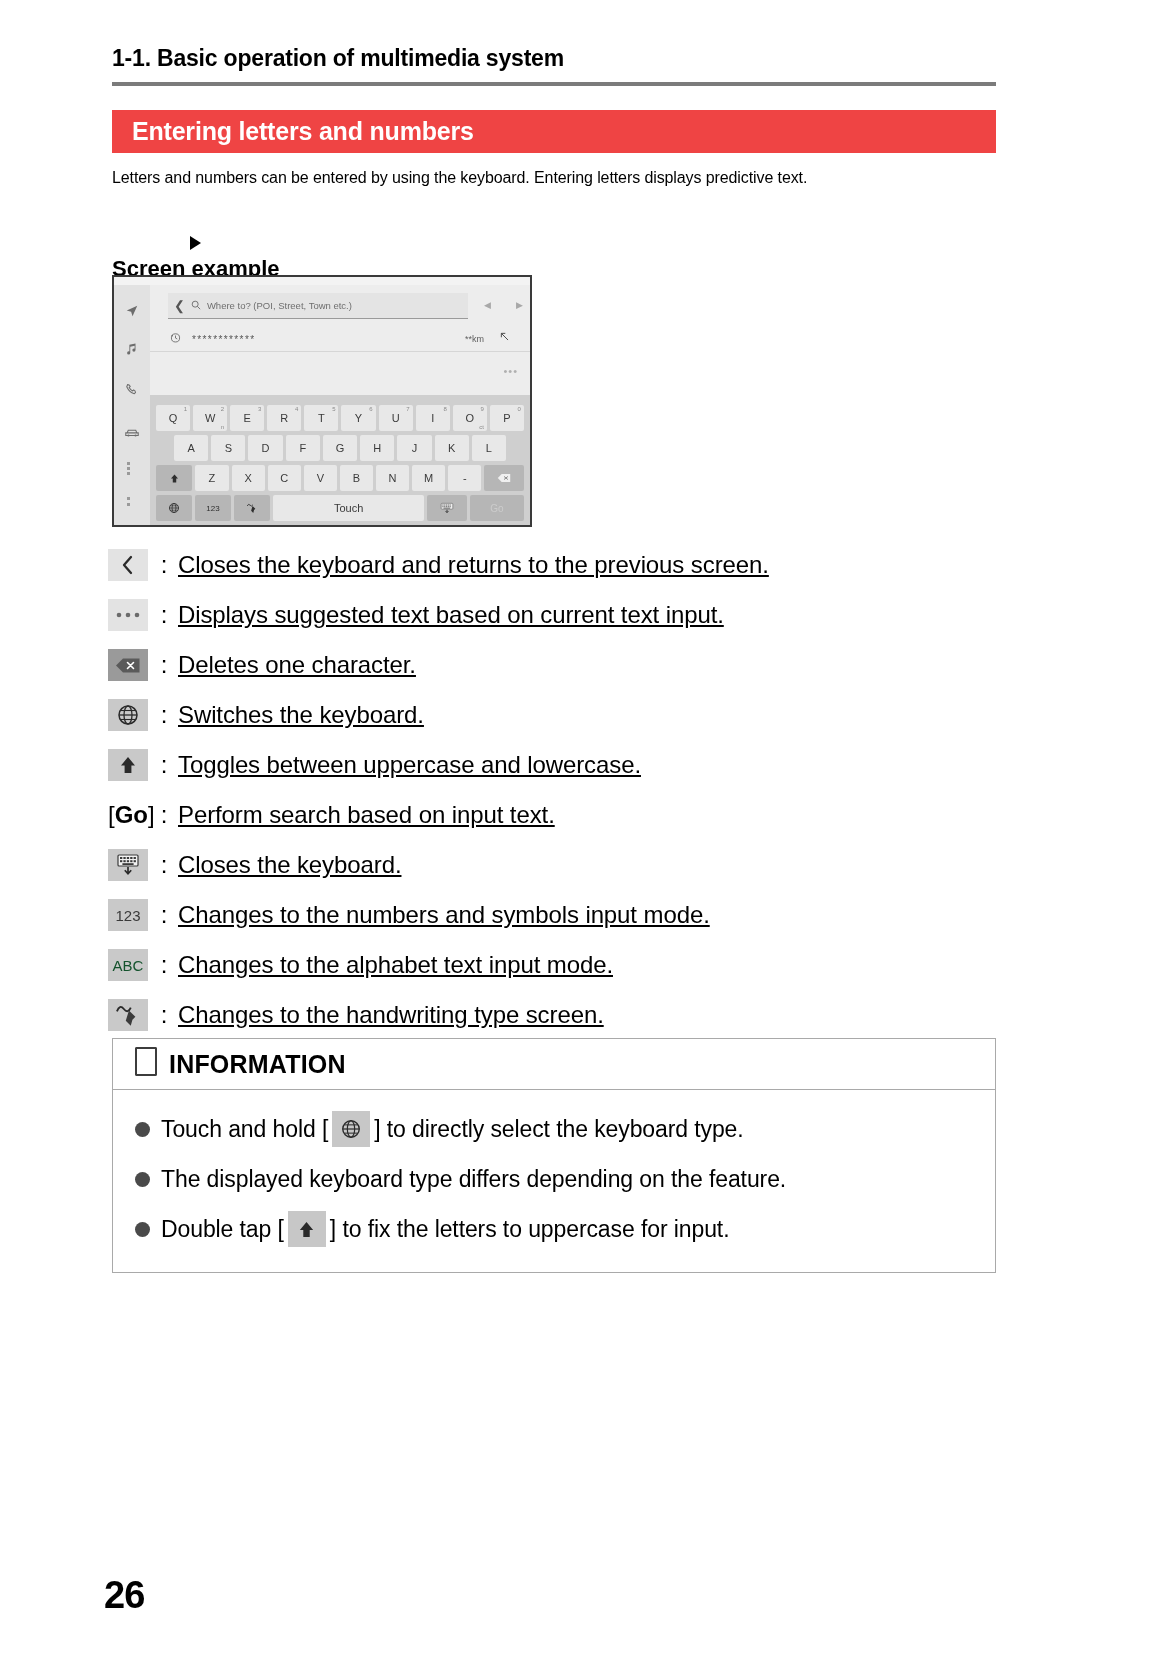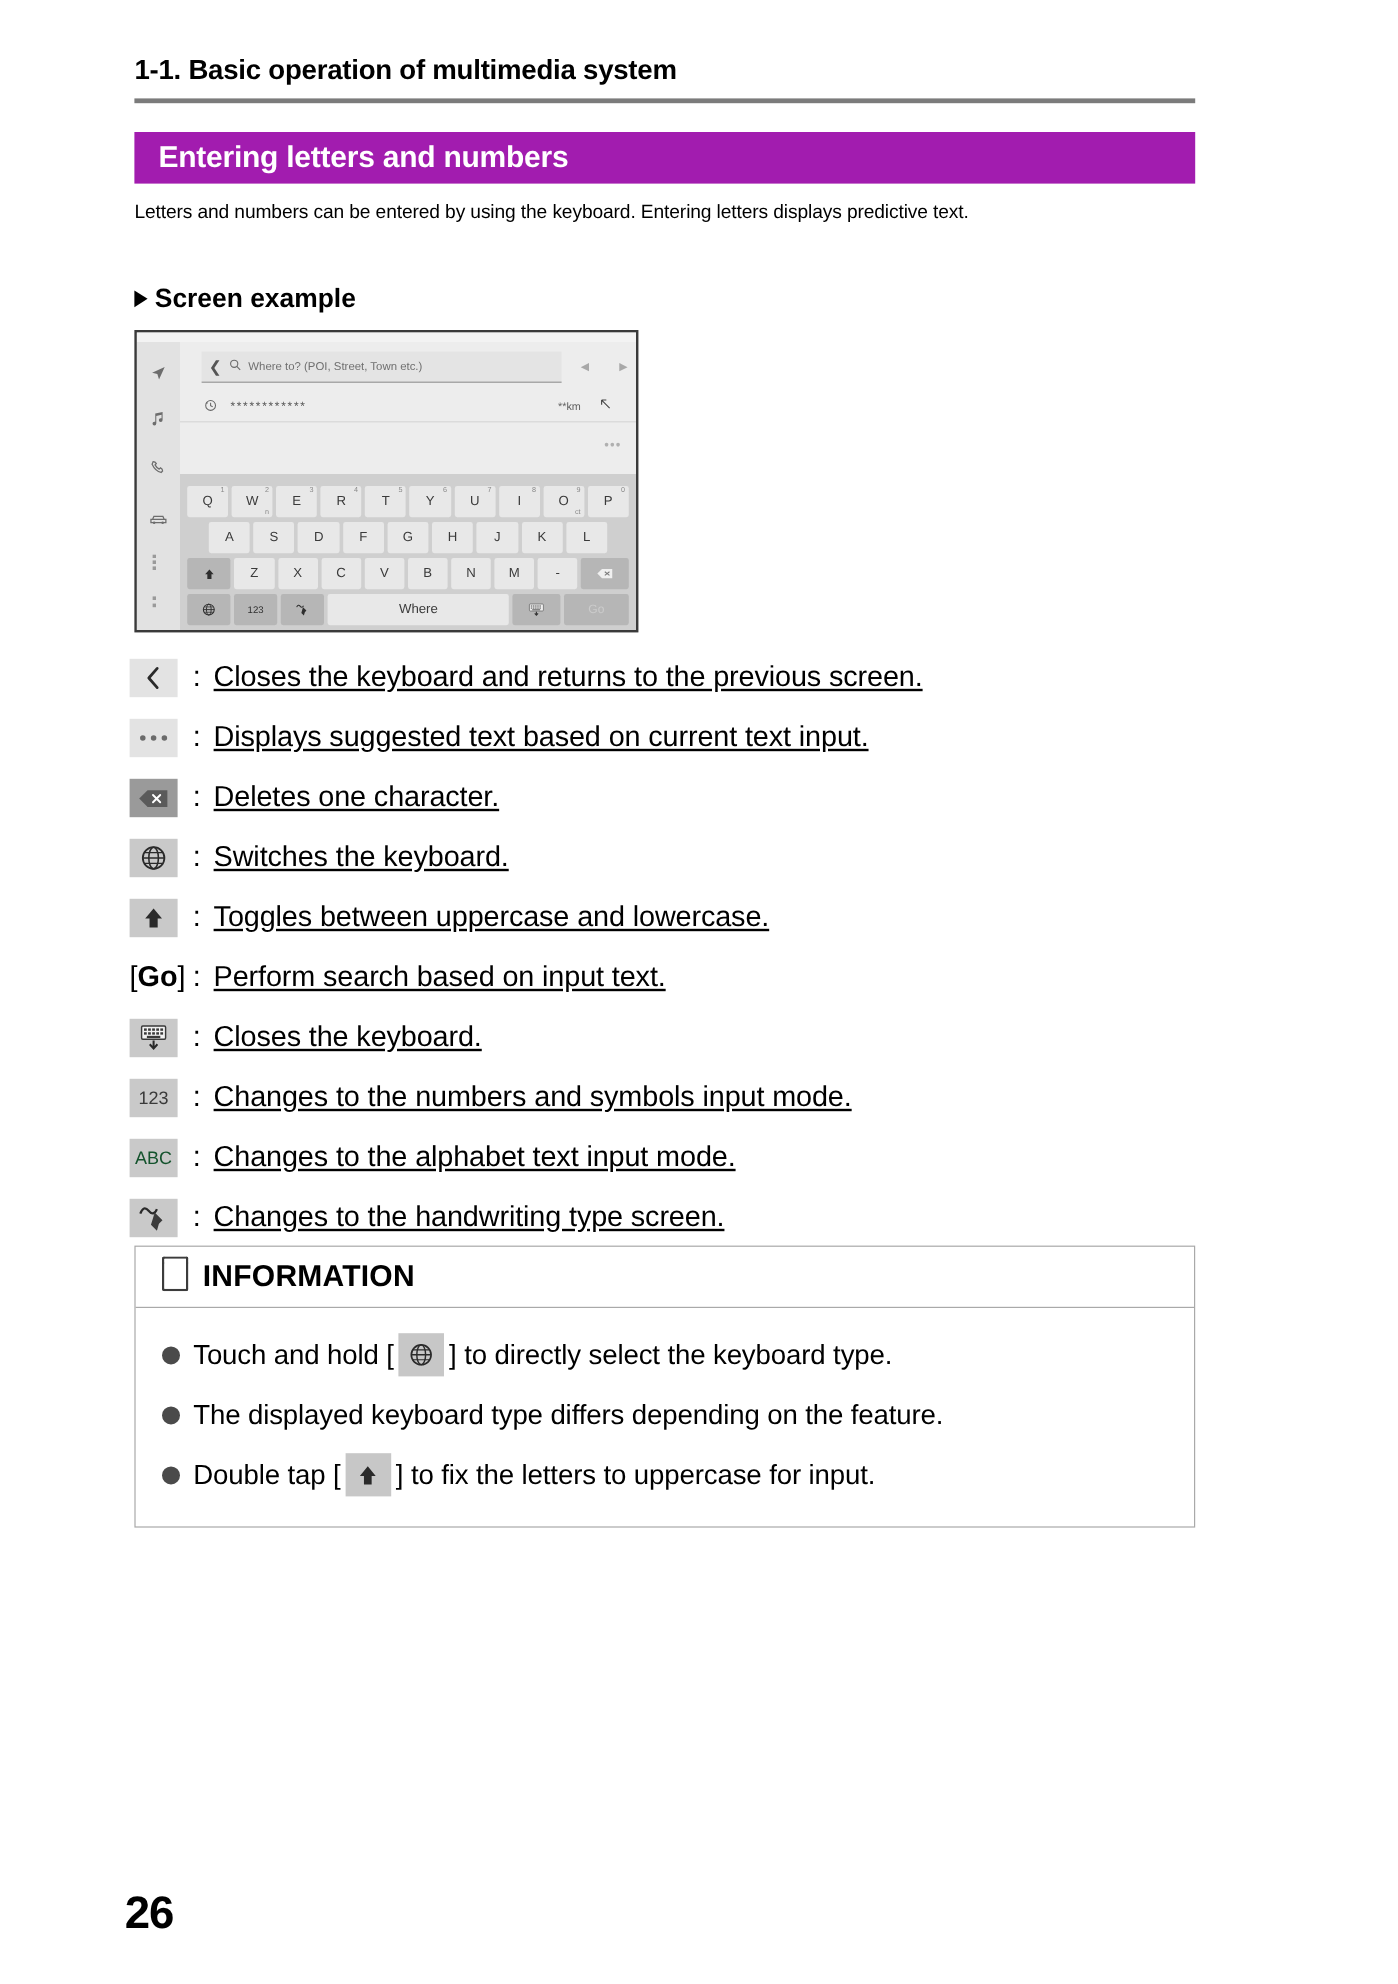--- a/index.html
+++ b/index.html
@@ -41,21 +41,21 @@
     background: #7b7b7b;
   }
 
   
   .section-bar {
     position: absolute;
     left: 112px;
     top: 98px;
     width: 884px;
     height: 43px;
-    background: #a21caf;
+    background: #ef4444;
     display: flex;
     align-items: center;
   }
   .section-bar .title {
     color: #ffffff;
     font-size: 25px;
     font-weight: bold;
     padding-left: 20px;
     letter-spacing: -0.2px;
   }
@@ -74,20 +74,21 @@
   
   .screen-example-label {
     position: absolute;
     left: 112px;
     top: 224px;
     font-size: 22px;
     font-weight: bold;
     display: flex;
     align-items: center;
     gap: 6px;
+    flex-direction: column;
   }
   .tri {
     width: 0; height: 0;
     border-left: 11px solid #000;
     border-top: 7px solid transparent;
     border-bottom: 7px solid transparent;
     display: inline-block;
   }
 
   
@@ -509,21 +510,21 @@
           <div class="key dark" style="flex:1; font-size:8px;">
               <span>123</span>
             </div>
           <div class="key dark" style="flex:1">
             <svg width="13" height="12" viewBox="0 0 16 14">
                 <path d="M1.5 4.5 Q3 1 5 3.5 T8.5 3" fill="none" stroke="#2e2e2e" stroke-width="1.1"></path>
                 <path d="M8 4.5 l3.5 3.5 -1.6 1.6 -1 3.4 -2.6-2.6 1-3.4z" fill="#2e2e2e"></path>
               </svg>
           </div>
           <div class="key" style="flex:4.2">
-              <span>Where</span>
+              <span>Touch</span>
             </div>
           <div class="key dark" style="flex:1.1">
             <svg width="14" height="12" viewBox="0 0 18 14">
                 <rect x="1.5" y="1" width="15" height="7.5" rx="1" fill="#efefef" stroke="#666" stroke-width="0.8"></rect>
                 <g fill="#666">
                   <rect x="3" y="2.5" width="1.6" height="1.3"></rect>
                   <rect x="5.3" y="2.5" width="1.6" height="1.3"></rect>
                   <rect x="7.6" y="2.5" width="1.6" height="1.3"></rect>
                   <rect x="9.9" y="2.5" width="1.6" height="1.3"></rect>
                   <rect x="12.2" y="2.5" width="1.6" height="1.3"></rect>

